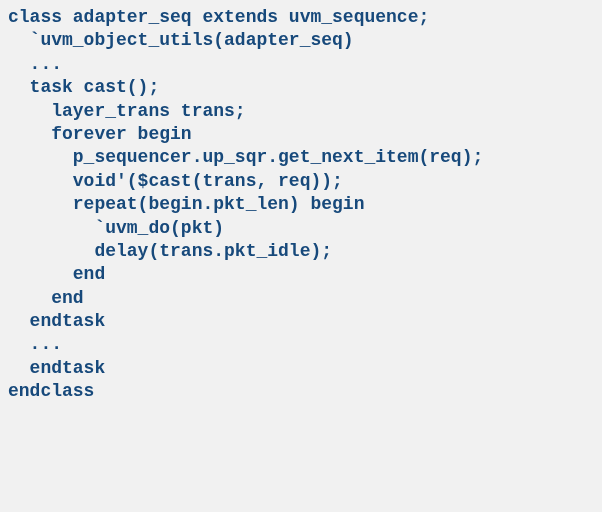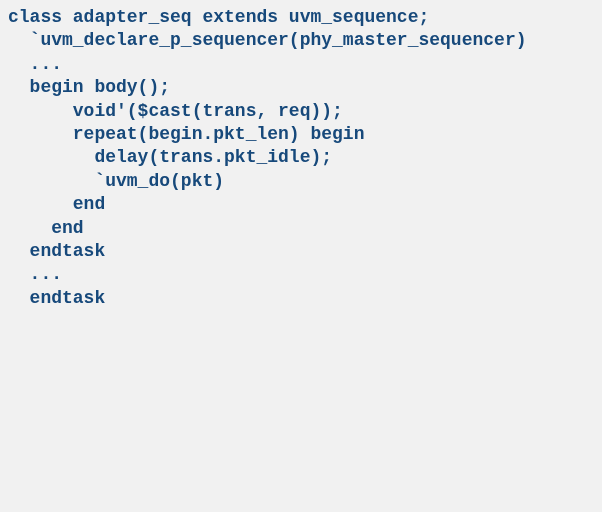--- a/index.html
+++ b/index.html
@@ -26,25 +26,29 @@
   .code-line {
     white-space: pre;
     height: 23.4px;
   }
 </style>
 </head>
 <body>
 
 <div class="code-block">
   <div class="code-line">class adapter_seq extends uvm_sequence;</div>
-  <div class="code-line">  `uvm_declare_p_sequencer(phy_master_sequencer)</div>
+  <div class="code-line">  `uvm_object_utils(adapter_seq)</div>
   <div class="code-line">  ...</div>
-  <div class="code-line">  begin body();</div>
+  <div class="code-line">  task cast();</div>
+  <div class="code-line">    layer_trans trans;</div>
+  <div class="code-line">    forever begin</div>
+  <div class="code-line">      p_sequencer.up_sqr.get_next_item(req);</div>
   <div class="code-line">      void'($cast(trans, req));</div>
   <div class="code-line">      repeat(begin.pkt_len) begin</div>
+  <div class="code-line">        `uvm_do(pkt)</div>
   <div class="code-line">        delay(trans.pkt_idle);</div>
-  <div class="code-line">        `uvm_do(pkt)</div>
   <div class="code-line">      end</div>
   <div class="code-line">    end</div>
   <div class="code-line">  endtask</div>
   <div class="code-line">  ...</div>
   <div class="code-line">  endtask</div>
+  <div class="code-line">endclass</div>
 </div>
 
 </body></html>

